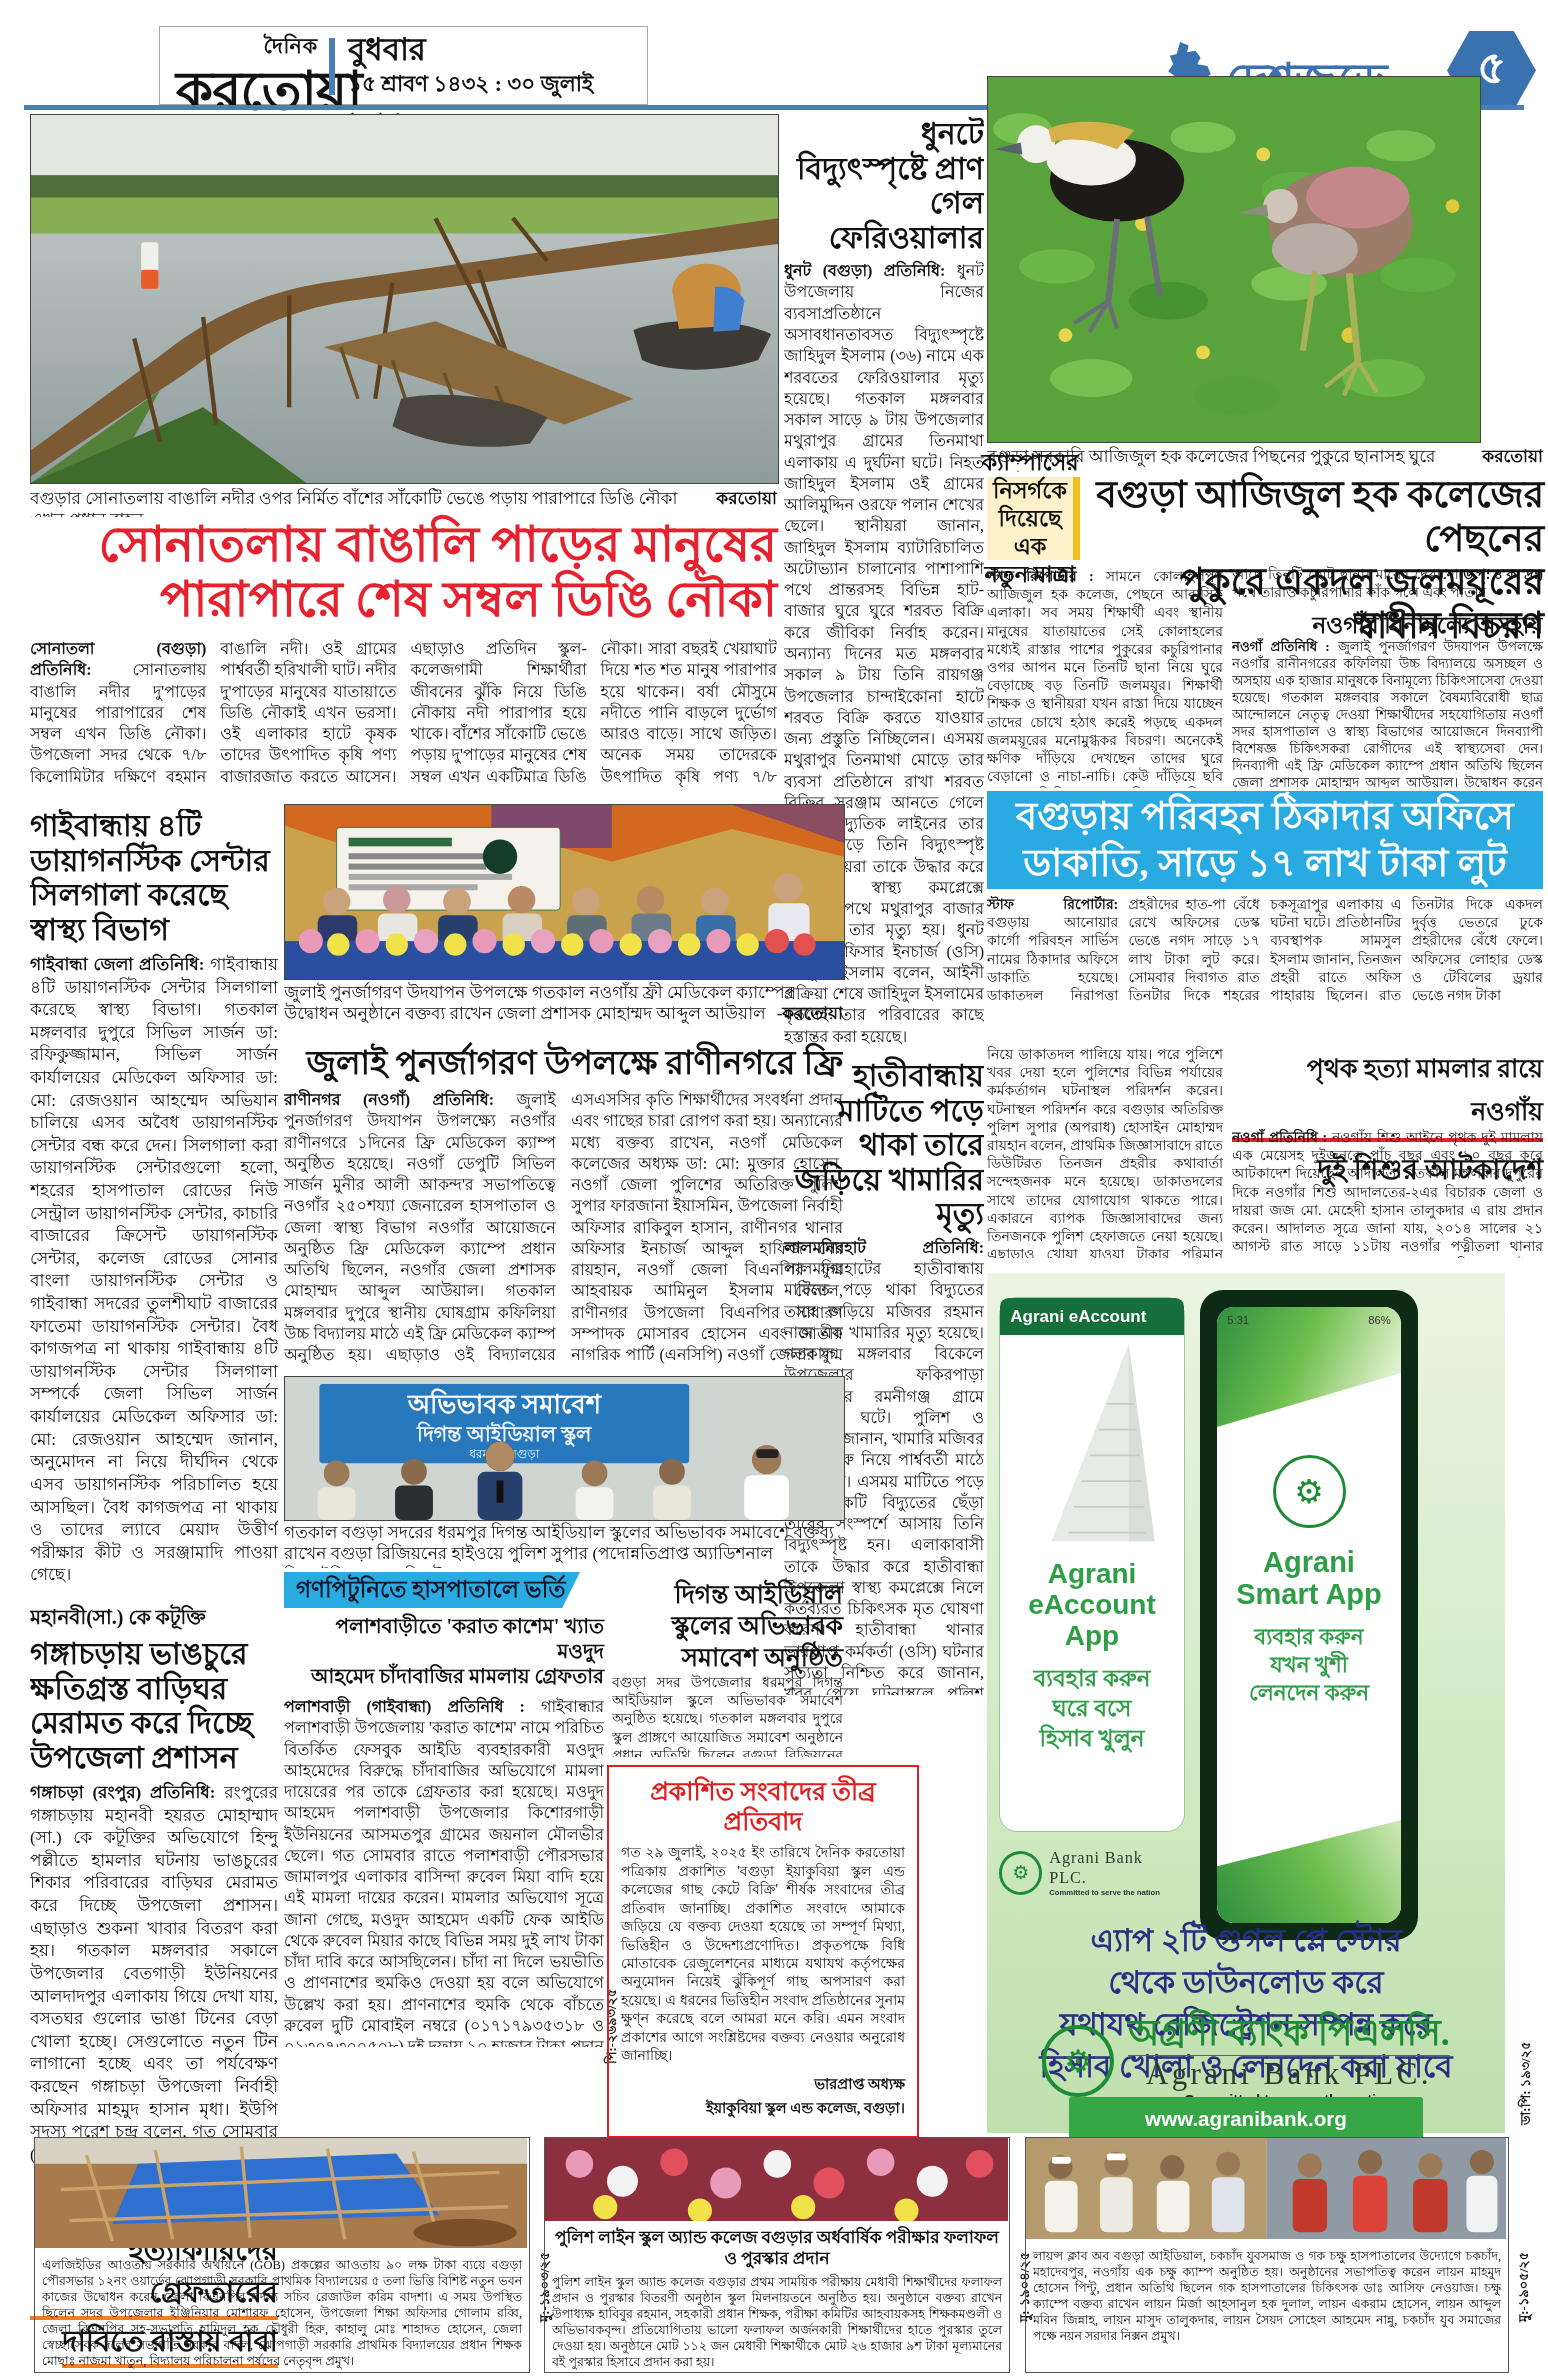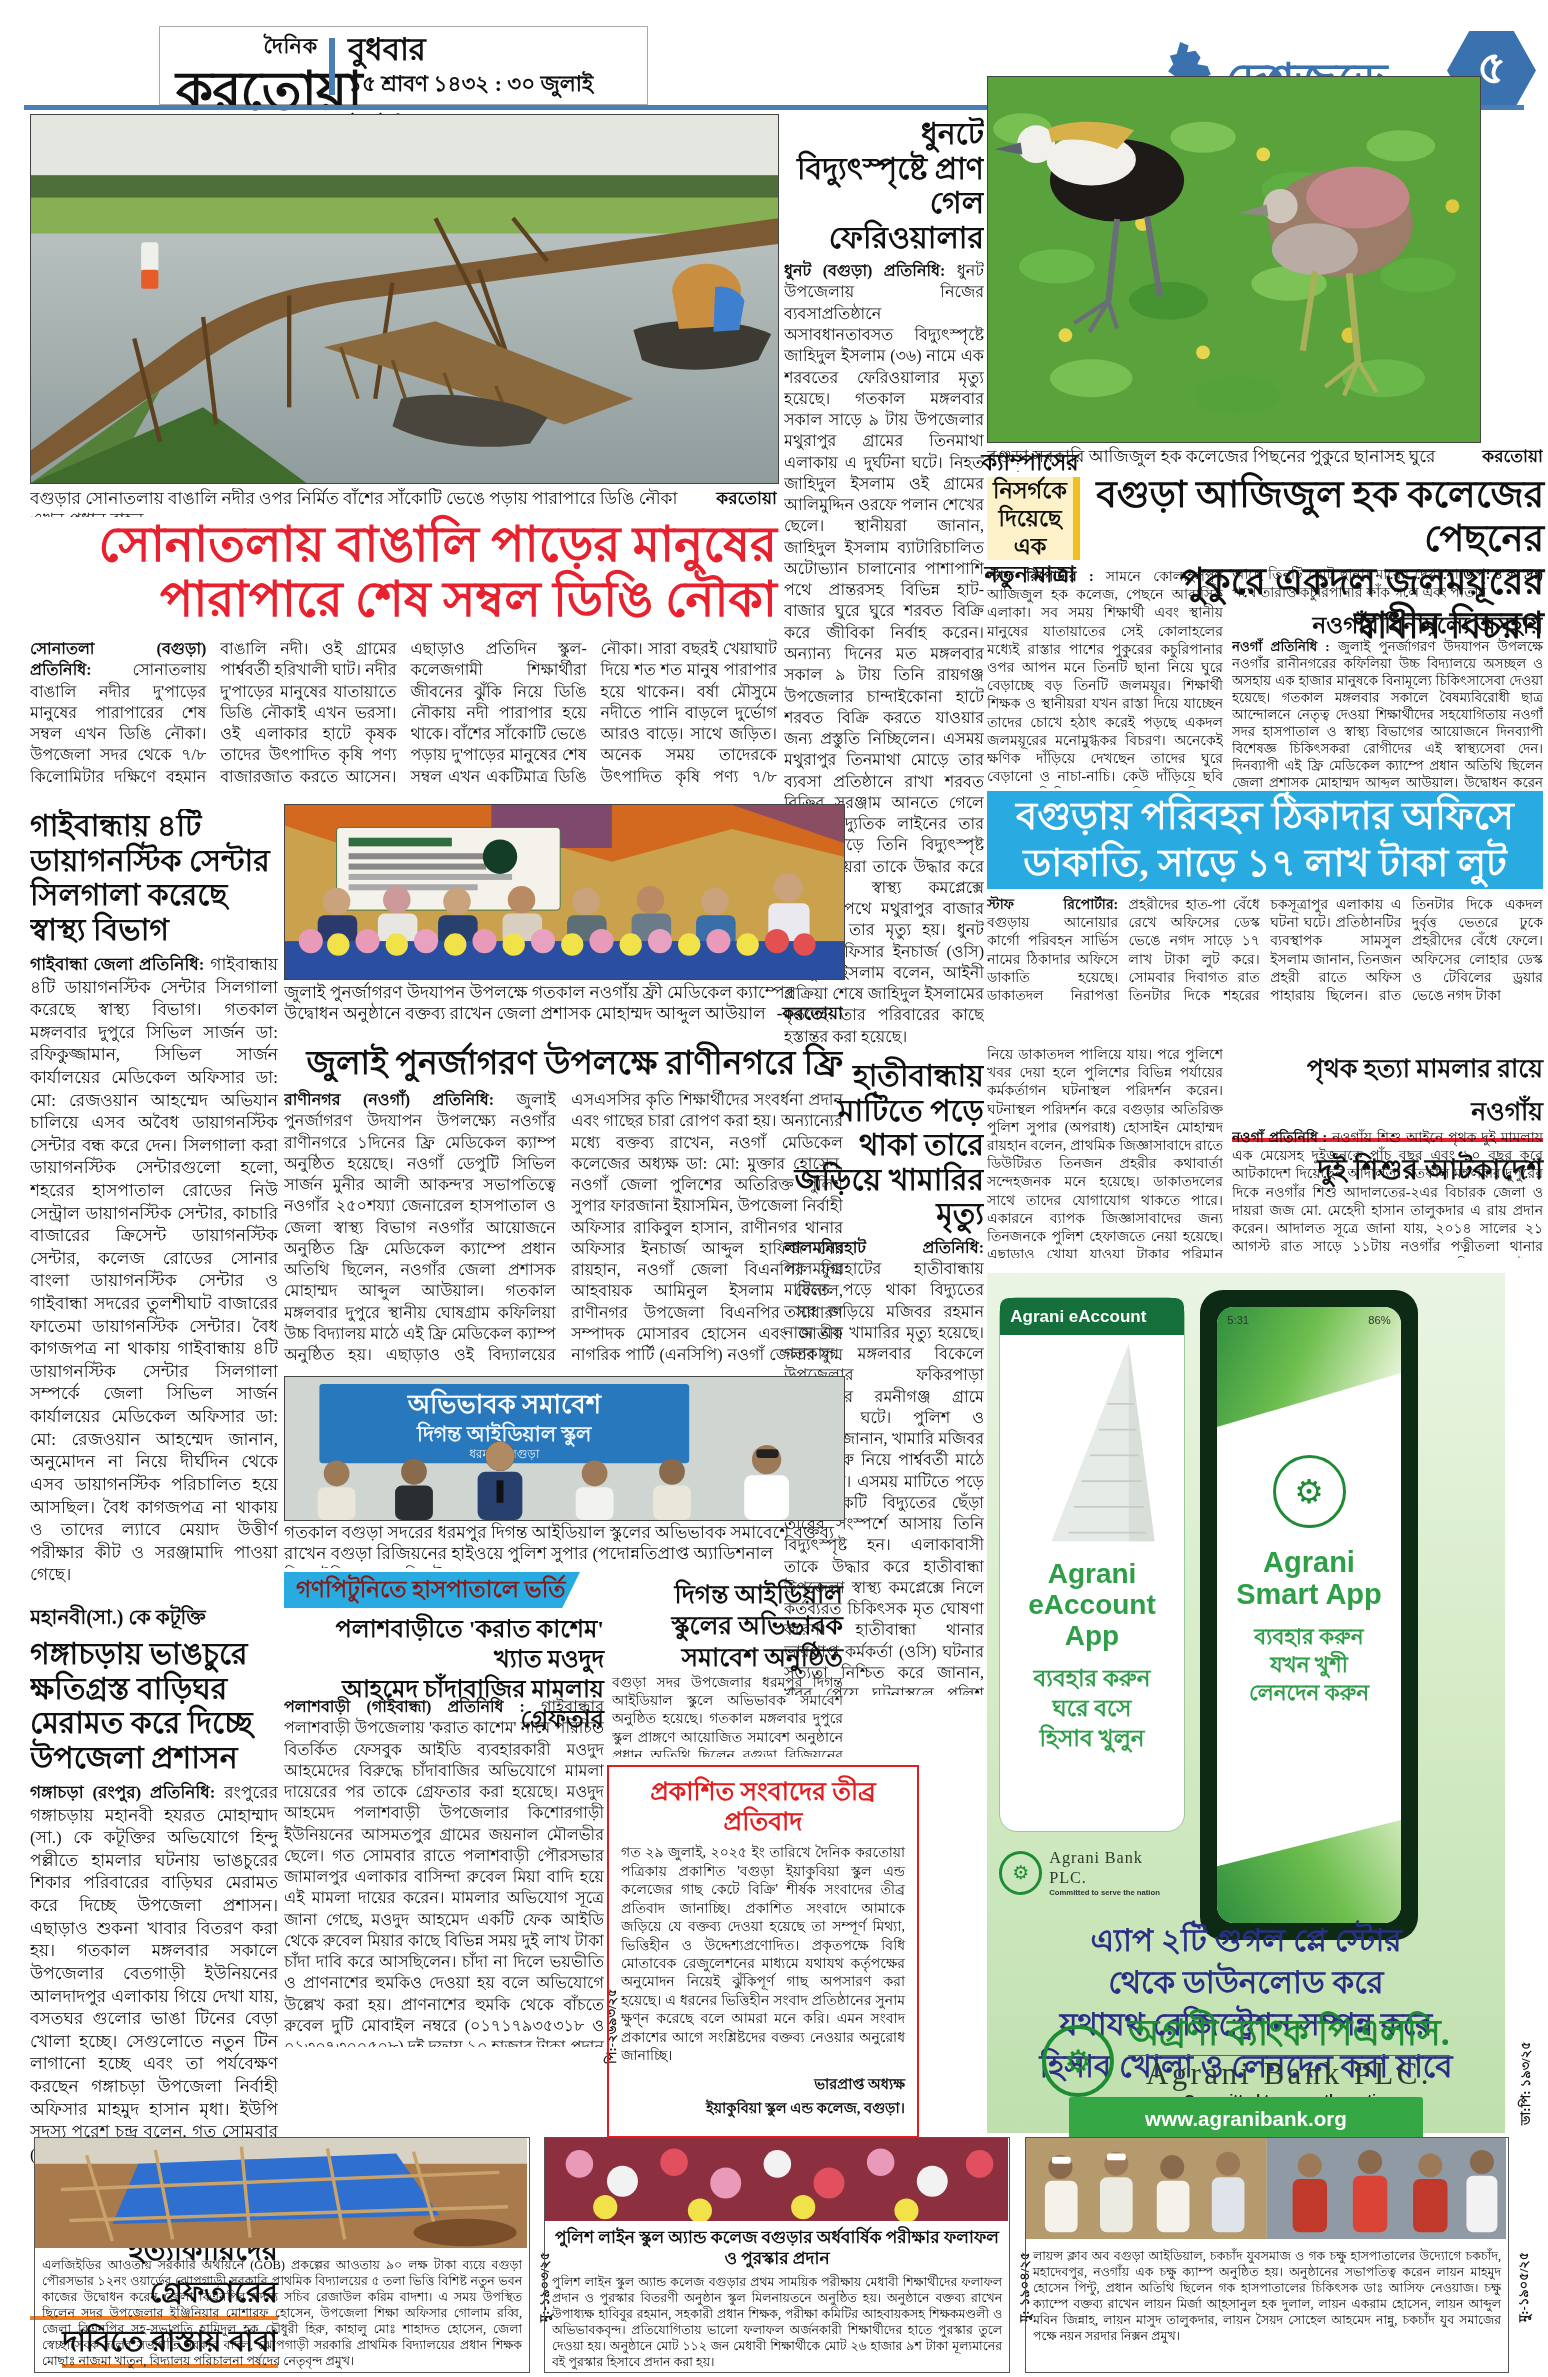--- a/index.html
+++ b/index.html
@@ -26,21 +26,21 @@
   .h-red{color:#e8212e;font-size:49px;font-weight:bold;line-height:1.12;}
   .h1b{font-size:30px;font-weight:bold;line-height:1.15;}
   .body-t{font-size:16px;line-height:1.33;}
   .body-s{font-size:14px;line-height:1.3;}
   .byl{font-weight:bold;}
   .photo{border:0.9px solid #444;display:block;}
   .kicker-box{background:#fcf1c8;border-right:7.7px solid #f2c01e;display:flex;align-items:center;justify-content:center;}
   .kicker-box div{font-size:22.4px;font-weight:bold;text-align:center;line-height:1.25;}
   .cyan-band{background:#29abe2;color:#fff;display:flex;flex-direction:column;align-items:center;justify-content:center;}
   .cyan-band div{font-size:38px;font-weight:bold;line-height:1.25;}
-  .mini-banner{background:#29abe2;color:#7f1d1d;font-size:23px;font-weight:bold;display:flex;align-items:center;padding-left:12px;clip-path:polygon(0 0,100% 0,94% 100%,0 100%);}
+  .mini-banner{background:#29abe2;color:#0f172a;font-size:23px;font-weight:bold;display:flex;align-items:center;padding-left:12px;clip-path:polygon(0 0,100% 0,94% 100%,0 100%);}
   .red-u{border-bottom:4.3px solid #e8212e;padding-bottom:3.4px;display:inline-block;}
   .org-u{border-bottom:4.3px solid #f07f23;padding-bottom:2.6px;display:inline-block;}
   .protest-box{border:2.6px solid #e02020;padding:10.3px 12px;}
   .protest-title{color:#e02020;font-size:25px;font-weight:bold;text-align:center;line-height:1.2;margin-bottom:6.9px;}
   .rot{transform:rotate(-90deg);transform-origin:left top;font-size:13px;font-weight:bold;white-space:nowrap;}
   
   .ad-wrap{background:linear-gradient(180deg,#eaf5e3 0%,#d7ecc9 45%,#bfe0ae 100%);}
   .phone1{background:#fff;border:0.9px solid #9bc79b;border-radius:18px;}
   .phone1-bar{background:#156f3a;color:#fff;font-family:"Liberation Sans",sans-serif;font-weight:bold;font-size:17px;padding:8.6px 10.3px;border-radius:8.6px 8.6px 0 0;}
   .phone2{background:#0d2b14;border-radius:23px;padding:17px;}
@@ -347,21 +347,21 @@
         <rect x="534" y="114" width="52" height="52" rx="9" fill="#ffffff"></rect>
       <rect x="548" y="84" width="26" height="10" rx="4" fill="#222"></rect>
     </g>
   </svg>
   <div class="abs cap ovh" style="left:284px;top:1522px;width:559px;height:46px;">
     <span>গতকাল বগুড়া সদরের ধরমপুর দিগন্ত আইডিয়াল স্কুলের অভিভাবক সমাবেশে বক্তব্য রাখেন বগুড়া রিজিয়নের হাইওয়ে পুলিশ সুপার (পদোন্নতিপ্রাপ্ত অ্যাডিশনাল ডিআইজি) মোঃ শহিদ উল্লাহ</span>
     <span class="credit">-করতোয়া</span>
   </div>
 
   <div class="abs mini-banner" style="left:284px;top:1572px;width:284px;height:36px;">গণপিটুনিতে হাসপাতালে ভর্তি</div>
-  <div class="abs ctr" style="left:284px;top:1614px;width:320px;font-size:24px;font-weight:bold;line-height:1.25;">
+  <div class="abs ctr" style="left:284px;top:1614px;width:320px;font-size:20px;font-weight:bold;line-height:1.25;">
     <div>পলাশবাড়ীতে 'করাত কাশেম' খ্যাত মওদুদ</div>
     <div>আহমেদ চাঁদাবাজির মামলায় গ্রেফতার</div>
   </div>
   <div class="abs body-t just ovh" style="left:284px;top:1696px;width:320px;height:351px;">
     <span class="byl">পলাশবাড়ী (গাইবান্ধা) প্রতিনিধি :</span>
     <span>গাইবান্ধার পলাশবাড়ী উপজেলায় 'করাত কাশেম' নামে পরিচিত বিতর্কিত ফেসবুক আইডি ব্যবহারকারী মওদুদ আহমেদের বিরুদ্ধে চাঁদাবাজির অভিযোগে মামলা দায়েরের পর তাকে গ্রেফতার করা হয়েছে। মওদুদ আহমেদ পলাশবাড়ী উপজেলার কিশোরগাড়ী ইউনিয়নের আসমতপুর গ্রামের জয়নাল মৌলভীর ছেলে। গত সোমবার রাতে পলাশবাড়ী পৌরসভার জামালপুর এলাকার বাসিন্দা রুবেল মিয়া বাদি হয়ে এই মামলা দায়ের করেন। মামলার অভিযোগ সূত্রে জানা গেছে, মওদুদ আহমেদ একটি ফেক আইডি থেকে রুবেল মিয়ার কাছে বিভিন্ন সময় দুই লাখ টাকা চাঁদা দাবি করে আসছিলেন। চাঁদা না দিলে ভয়ভীতি ও প্রাণনাশের হুমকিও দেওয়া হয় বলে অভিযোগে উল্লেখ করা হয়। প্রাণনাশের হুমকি থেকে বাঁচতে রুবেল দুটি মোবাইল নম্বরে (০১৭১৭৯৩৫৩১৮ ও ০১৩০৭৩০০৫০৮) দুই দফায় ১০ হাজার টাকা প্রদান করেন। এজাহারে আরও উল্লেখ করা হয়, উপজেলার বিভিন্ন ব্যবসায়ী ও সাধারণ মানুষের কাছেও চাঁদা দাবি করে আসছিলেন মওদুদ। পুলিশ সোমবার রাতেই অভিযান চালিয়ে তাকে গ্রেফতার করে এবং গতকাল মঙ্গলবার আদালতের মাধ্যমে জেলহাজতে পাঠানো হয়।</span>
   </div>
 
   <div class="abs ctr" style="left:612px;top:1579px;width:231px;font-size:25px;font-weight:bold;line-height:1.25;">দিগন্ত আইডিয়াল স্কুলের অভিভাবক সমাবেশ অনুষ্ঠিত</div>
   <div class="abs body-s just ovh" style="left:612px;top:1674px;width:231px;height:83px;">বগুড়া সদর উপজেলার ধরমপুর দিগন্ত আইডিয়াল স্কুলে অভিভাবক সমাবেশ অনুষ্ঠিত হয়েছে। গতকাল মঙ্গলবার দুপুরে স্কুল প্রাঙ্গণে আয়োজিত সমাবেশ অনুষ্ঠানে প্রধান অতিথি ছিলেন বগুড়া রিজিয়নের হাইওয়ে পুলিশ সুপার (পদোন্নতিপ্রাপ্ত অ্যাডিশনাল ডিআইজি) মোঃ শহিদ উল্লাহ। (৬ পৃ: ৫ ক: দ্র:)</div>

